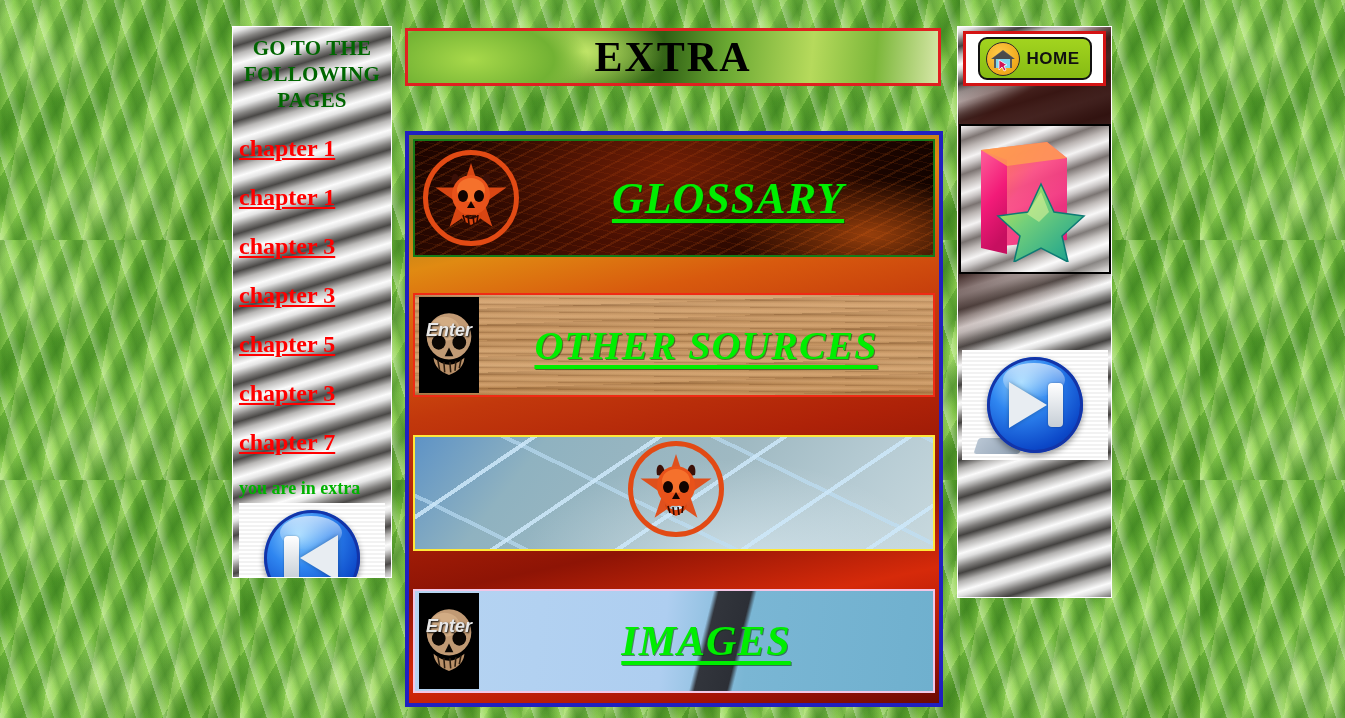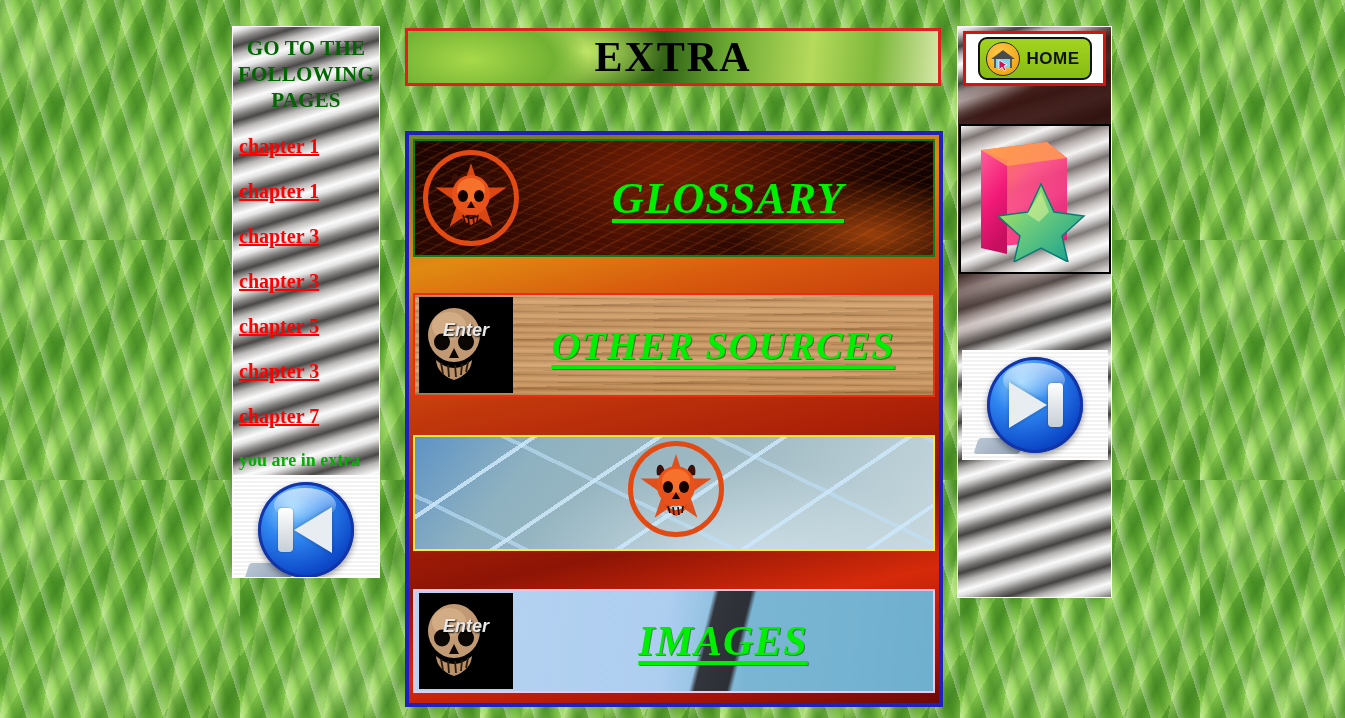--- a/index.html
+++ b/index.html
@@ -40,21 +40,21 @@
     position: relative;
     width: 1345px;
     height: 718px;
   }
 
   
   .left-sidebar {
     position: absolute;
     left: 232px;
     top: 26px;
-    width: 148px;
+    width: 160px;
     height: 552px;
     border: 1px solid #ffffff;
     box-sizing: border-box;
     background-color: #c9c9c9;
     background-image:
       repeating-linear-gradient(163deg,
         rgba(255,255,255,0.95) 0px,
         rgba(235,235,235,0.80) 5px,
         rgba(120,118,116,0.85) 13px,
         rgba(60,58,56,0.90) 19px,
@@ -76,21 +76,21 @@
   .chapter-list {
     margin: 22px 0 0 0;
     padding: 0 0 0 6px;
     list-style: none;
   }
   .chapter-list li { margin: 0 0 22px 0; }
   .chapter-link {
     color: #ff0000;
     text-decoration: underline;
     font-weight: bold;
-    font-size: 20px;
+    font-size: 24px;
     font-family: "Liberation Serif", serif;
     cursor: pointer;
   }
   .status-text {
     padding-left: 6px;
     margin-top: 6px;
     color: #00b200;
     font-weight: bold;
     font-size: 18px;
     font-family: "Liberation Serif", serif;
@@ -335,23 +335,23 @@
   }
   .demon-skull {
     position: absolute;
     left: 50%; top: 52%;
     transform: translate(-50%,-50%);
     width: 58px; height: 64px;
     z-index: 3;
   }
   
   .enter-thumb {
-    width: 94px; height: 96px;
+    width: 60px; height: 96px;
     background: #000000;
-    display: flex; align-items: center; justify-content: flex-start;
+    display: flex; align-items: center; justify-content: flex-end;
   }
   .bone-skull { width: 70px; height: 82px; }
   .enter-label {
     position: absolute;
     left: 50%; top: 34%;
     transform: translate(-50%,-50%);
     color: #e8e8e8;
     font-family: "Liberation Sans", sans-serif;
     font-size: 18px;
     font-weight: bold;

